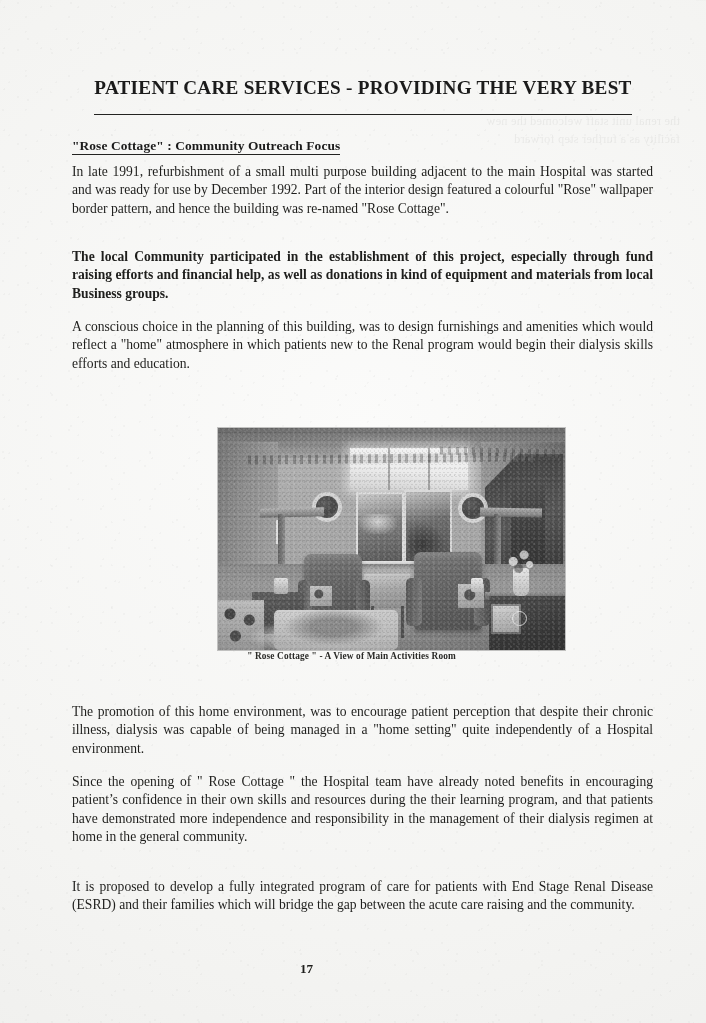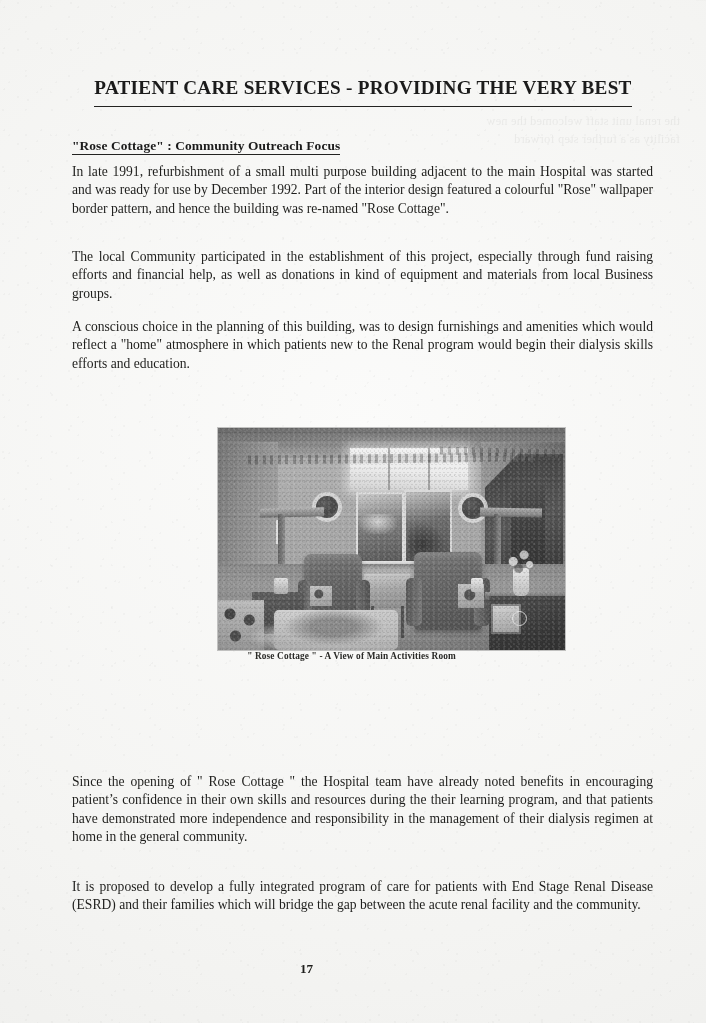--- a/index.html
+++ b/index.html
@@ -82,21 +82,21 @@
     top: 64px;
     width: 582px;
     text-align: center;
     font-size: 19.2px;
     font-weight: bold;
     letter-spacing: .25px;
     white-space: nowrap;
   }
   .doc-title span.u {
     border-bottom: 1.6px solid #232321;
-    padding-bottom: 8px;
+    padding-bottom: 16px;
   }
 
   .section-heading {
     position: absolute;
     left: 72px;
     top: 127px;
     font-size: 13.4px;
     font-weight: bold;
     letter-spacing: .1px;
     white-space: nowrap;
@@ -117,21 +117,21 @@
     text-justify: inter-word;
     color: #1e1e1c;
   }
   .body-block p {
     margin: 0 0 9.5px 0;
     text-align: justify;
   }
   .body-block p:last-child { margin-bottom: 0; }
 
   #para-1 { top: 163px; }
-  #para-2 { top: 248px; }
+  #para-2 { top: 248px; font-weight: bold; }
   #para-3 { top: 318px; }
   #para-4 { top: 703px; }
   #para-5 { top: 773px; }
   #para-6 { top: 878px; }
 
   
   .figure {
     position: absolute;
     left: 178px;
     top: 412px;
@@ -513,24 +513,27 @@
       <div class="rug-front"></div>
       <div class="ottoman"></div>
 
       <div class="photo-grain"></div>
       <div class="photo-vignette"></div>
     </div>
   </figure>
 
   <figcaption class="caption">" Rose Cottage " - A View of Main Activities Room</figcaption>
 
+  <div class="body-block" id="para-4">
+    <p>The promotion of this home environment, was to encourage patient perception that despite their chronic illness, dialysis was capable of being managed in a "home setting" quite independently of a Hospital environment.</p>
+  </div>
 
   <div class="body-block" id="para-5">
     <p>Since the opening of " Rose Cottage " the Hospital team have already noted benefits in encouraging patient’s confidence in their own skills and resources during the their learning program, and that patients have demonstrated more independence and responsibility in the management of their dialysis regimen at home in the general community.</p>
   </div>
 
   <div class="body-block" id="para-6">
-    <p>It is proposed to develop a fully integrated program of care for patients with End Stage Renal Disease (ESRD) and their families which will bridge the gap between the acute renal facility and the community.</p>
+    <p>It is proposed to develop a fully integrated program of care for patients with End Stage Renal Disease (ESRD) and their families which will bridge the gap between the acute care raising and the community.</p>
   </div>
 
   <div class="page-number">17</div>
 
 </div>
 
 </body></html>

